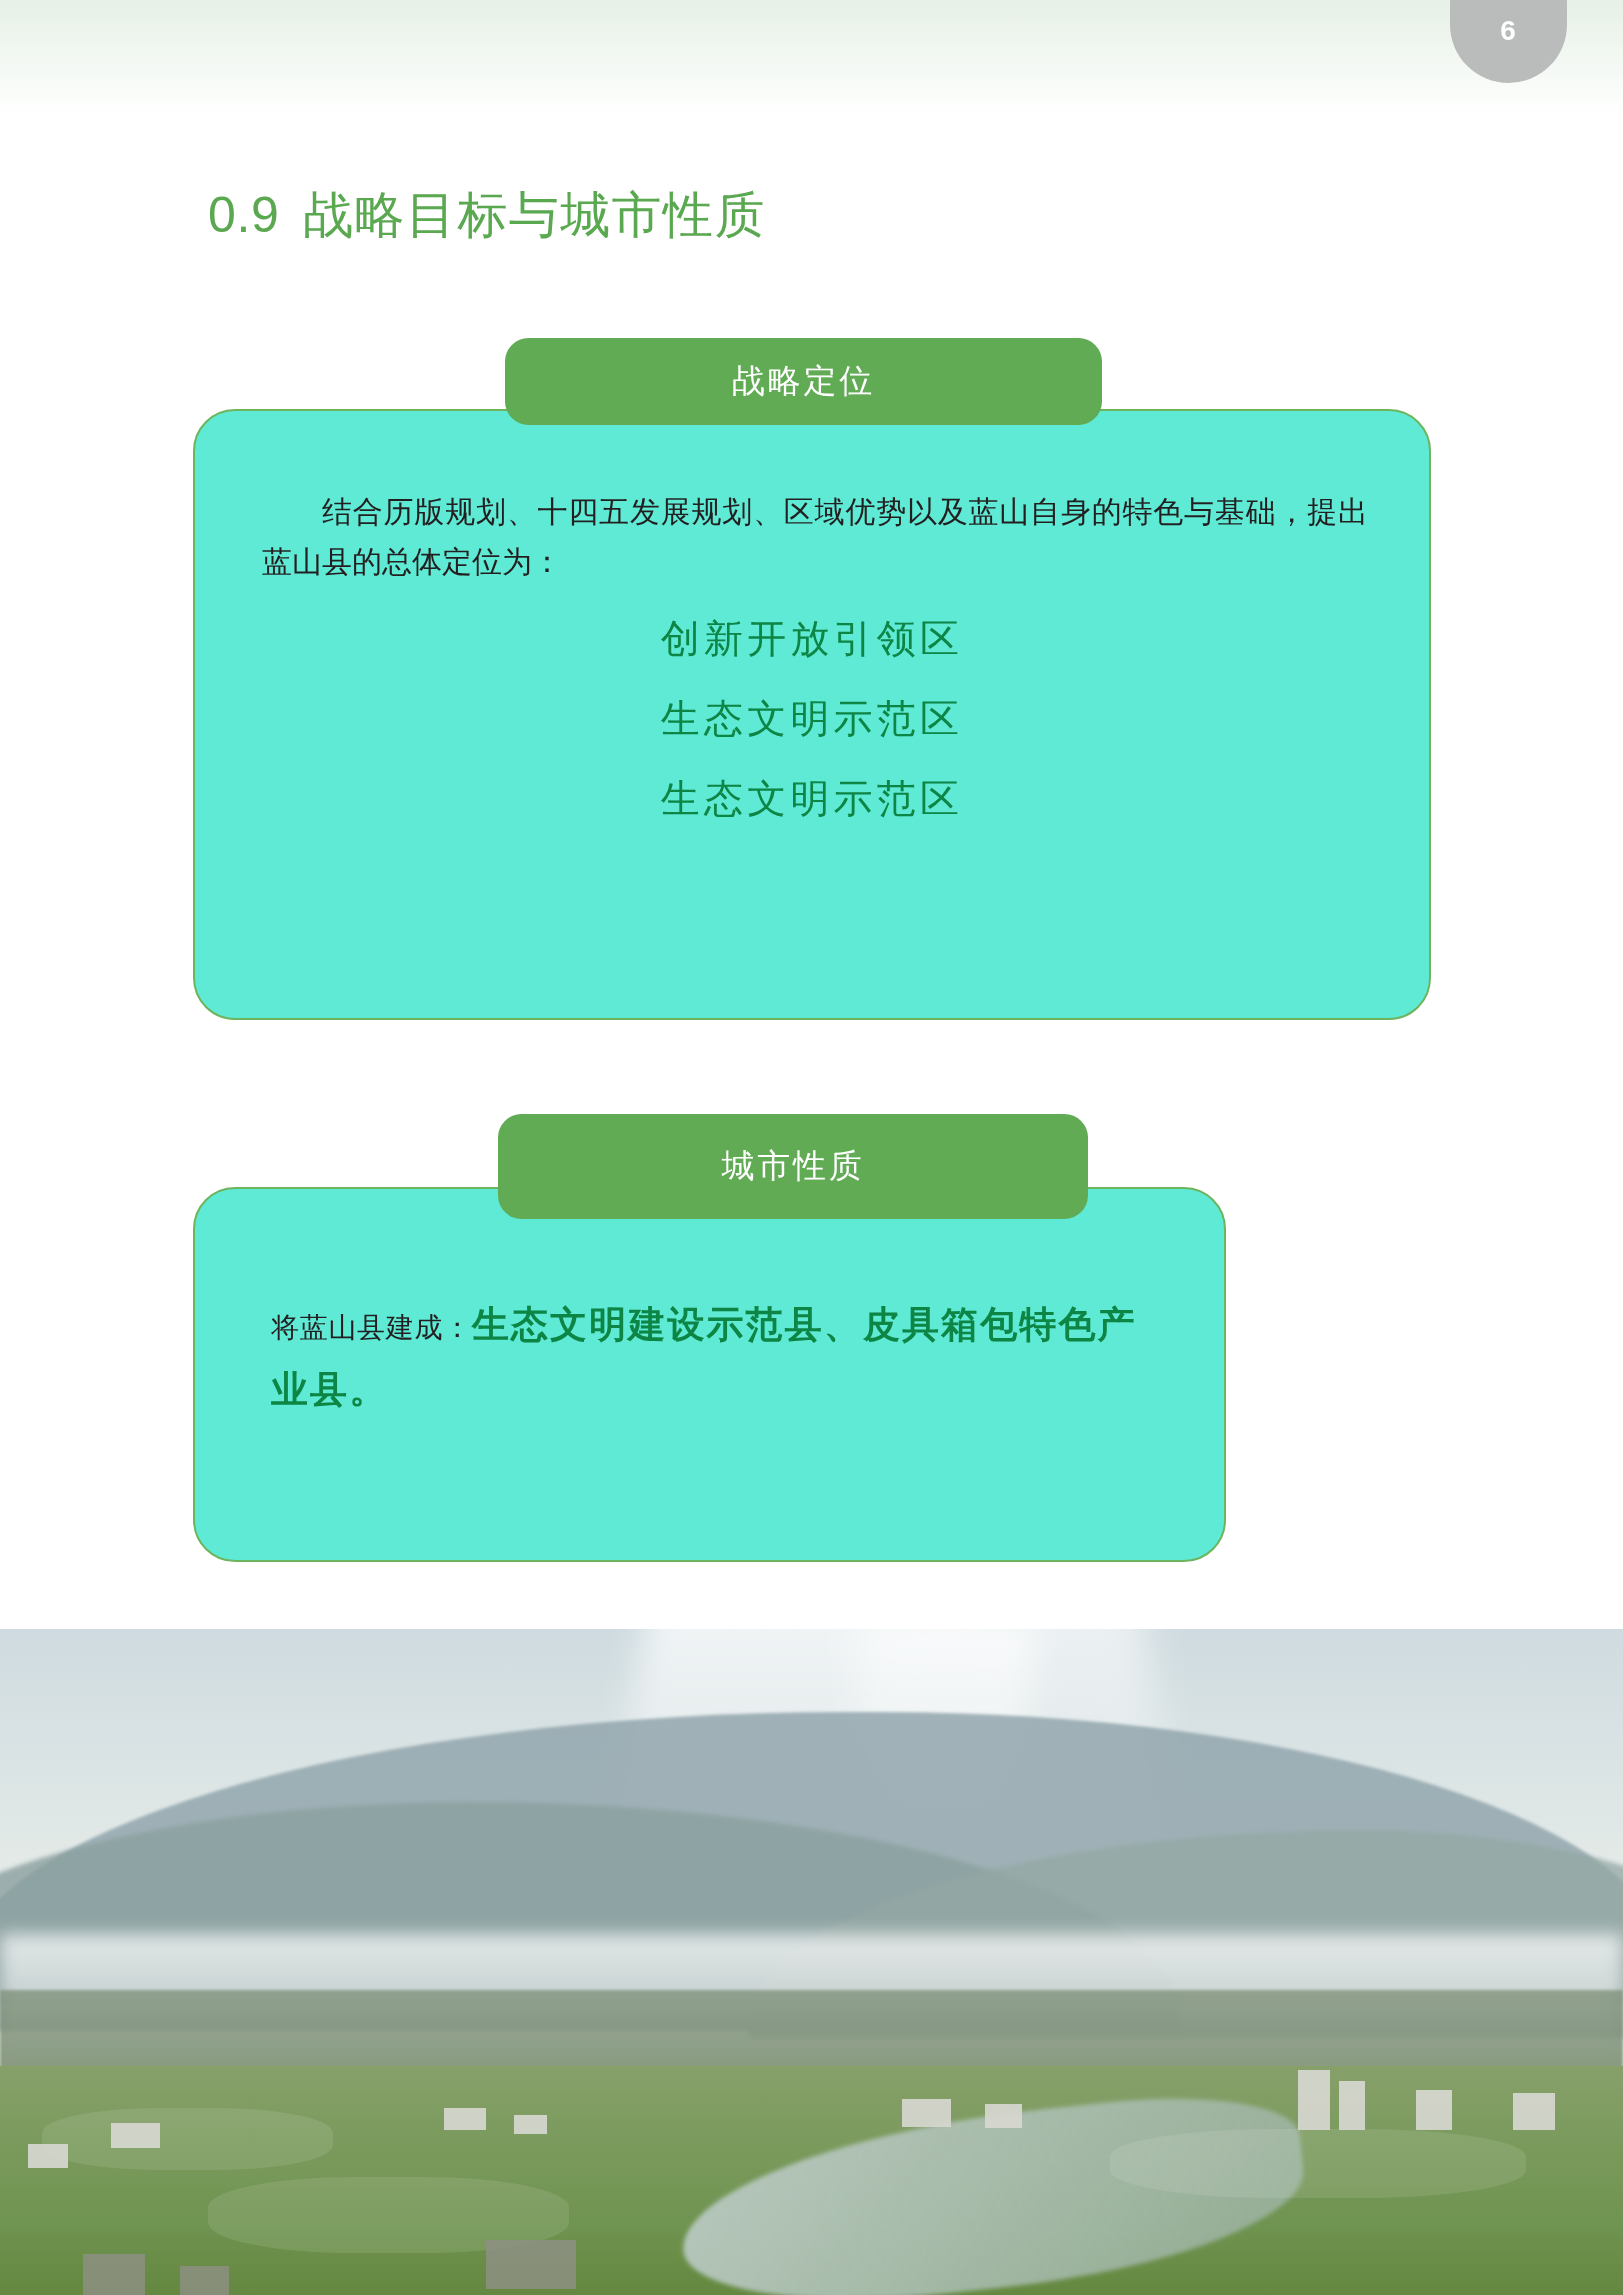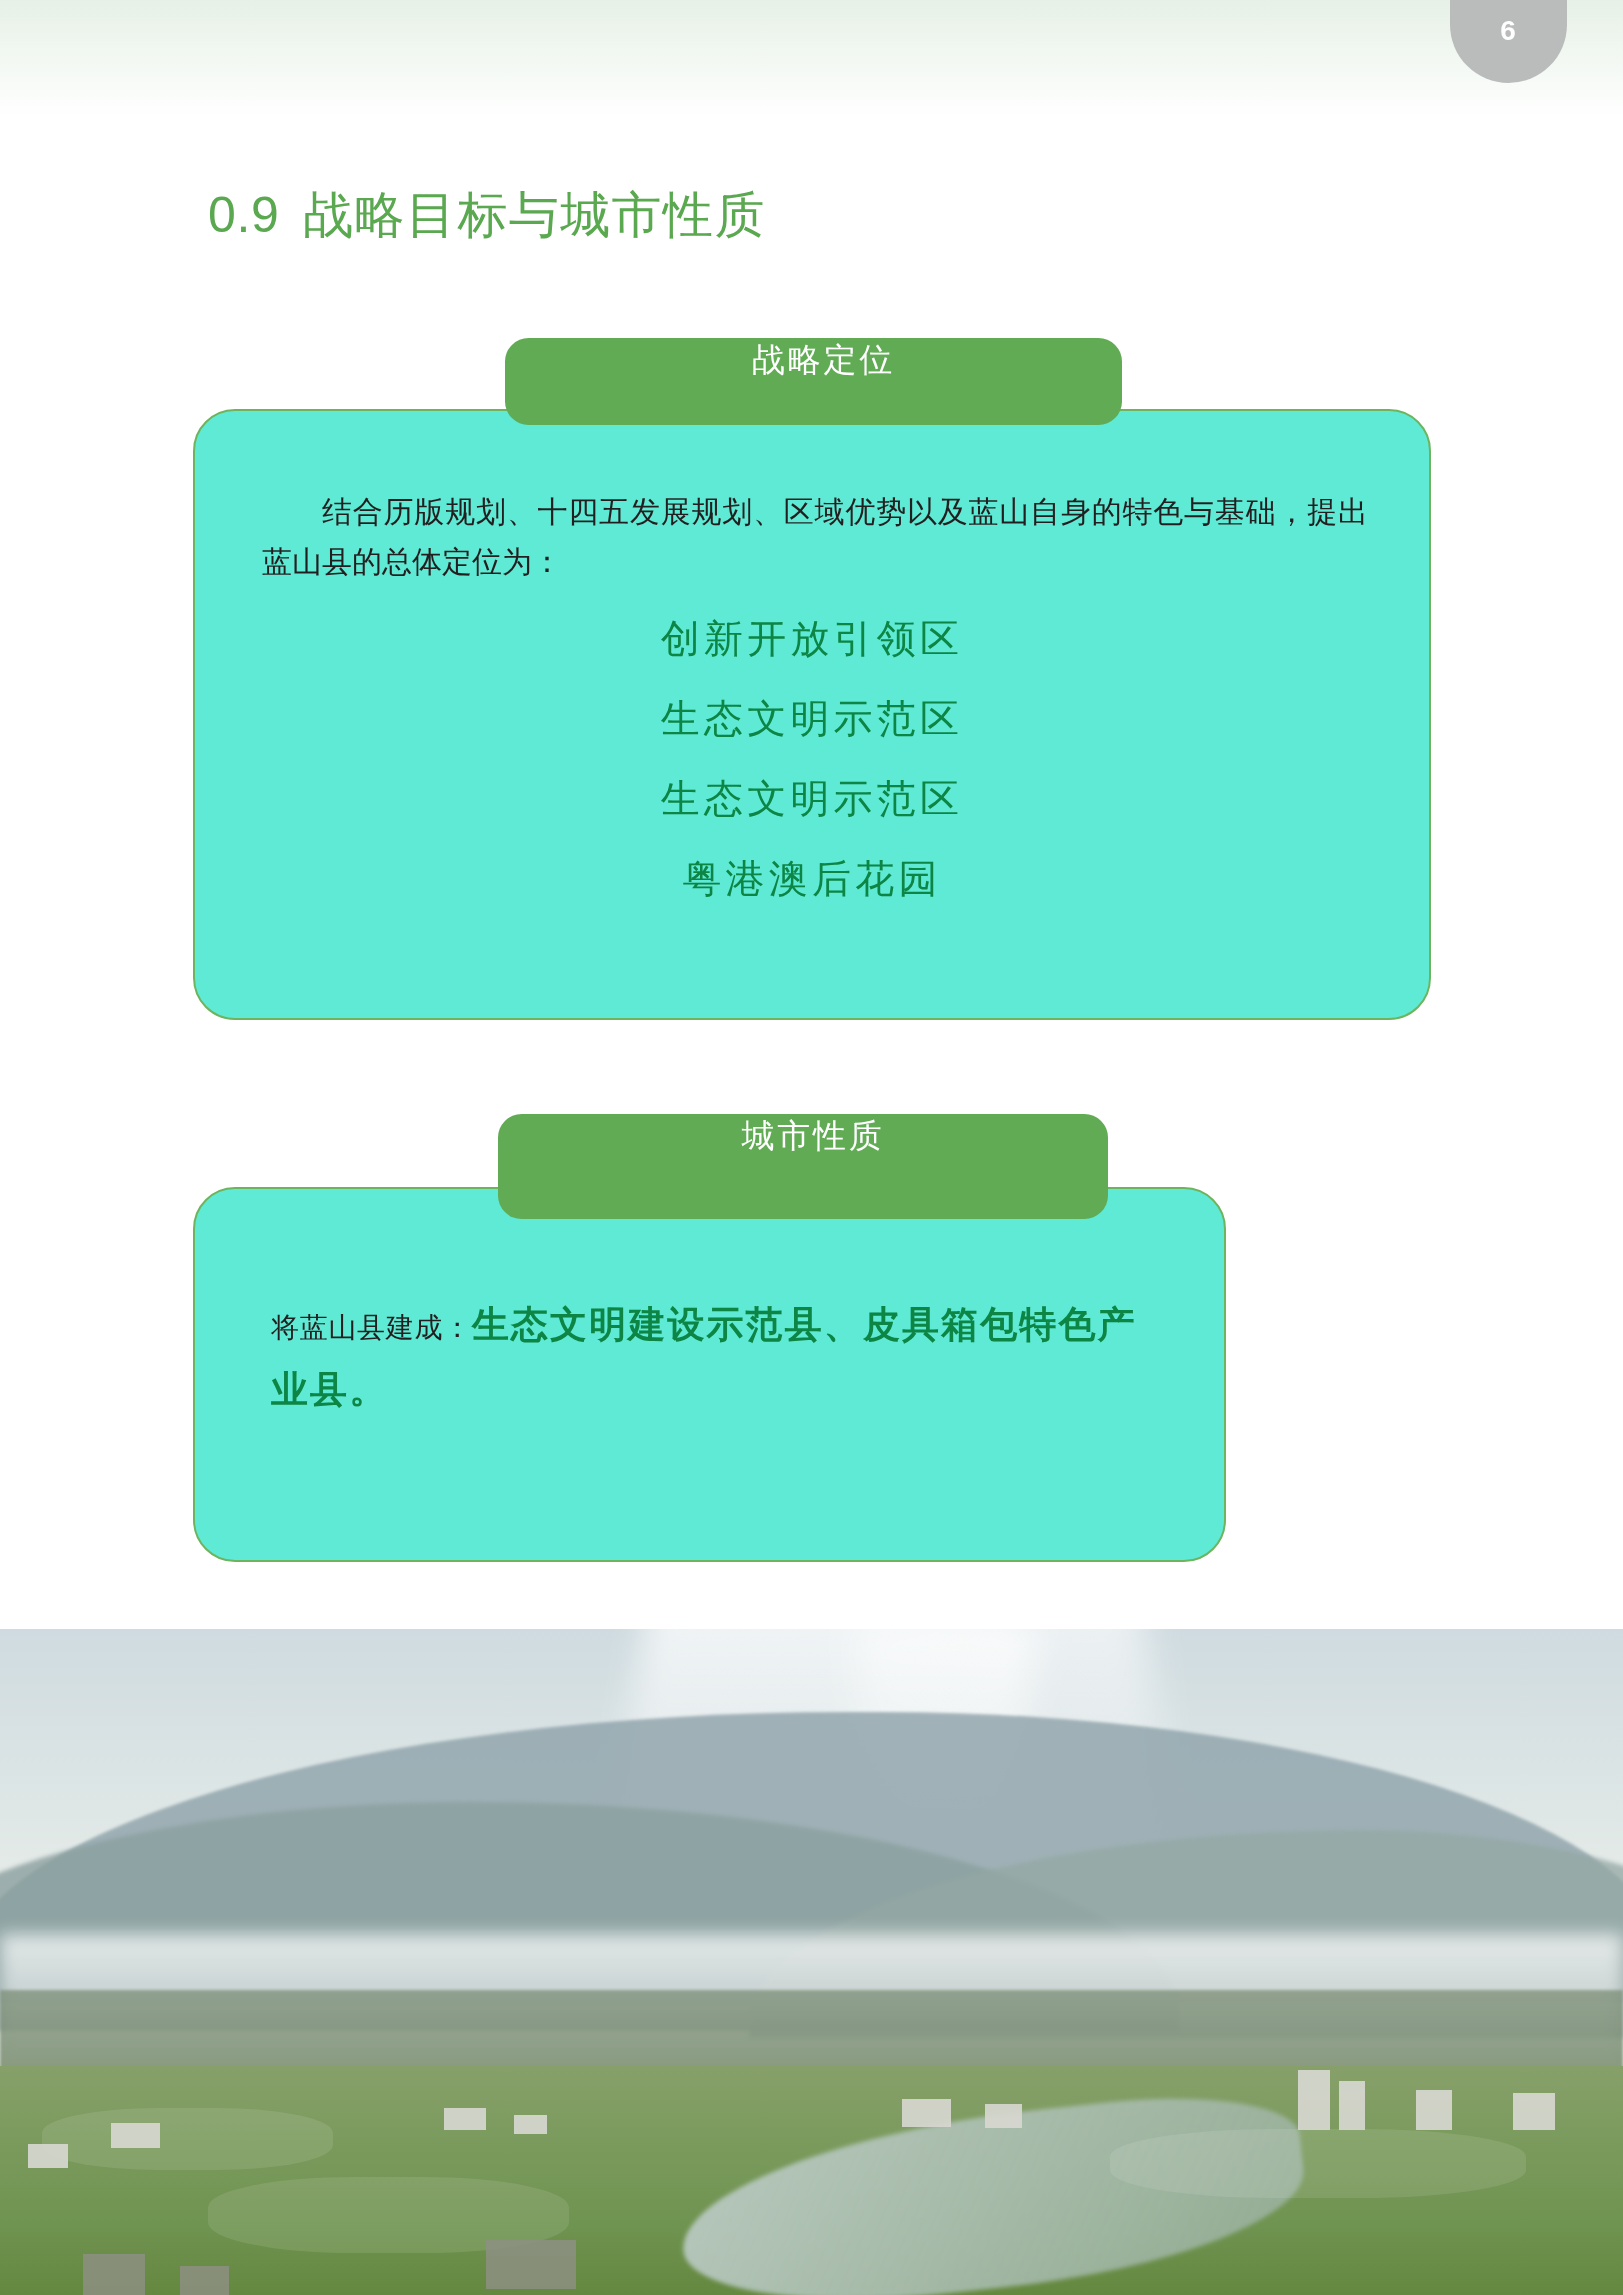--- a/index.html
+++ b/index.html
@@ -72,24 +72,23 @@
     border-radius: 42px;
     background: #5eead4;
     box-sizing: border-box;
     z-index: 2;
   }
   .card-tab {
     position: absolute;
     background: #61ab55;
     border-radius: 23.6px;
     display: flex;
-    align-items: flex-start;
+    align-items: center;
     justify-content: center;
     z-index: 4;
-    padding-left: 20px;
   }
   .card-tab span {
     color: #ffffff;
     font-size: 33px;
     letter-spacing: 2.8px;
   }
 
   
   #card-strategy {
     top: 409px;
@@ -295,21 +294,20 @@
 <div class="section-heading">
   <span class="num">0.9</span><span>战略目标与城市性质</span>
 </div>
 
 <div class="card" id="card-strategy">
   <div class="body-text">结合历版规划、十四五发展规划、区域优势以及蓝山自身的特色与基础，提出蓝山县的总体定位为：</div>
   <div class="positions">
     <div>创新开放引领区</div>
     <div>生态文明示范区</div>
     <div>生态文明示范区</div>
-    <div>粤港澳后花园</div>
   </div>
 </div>
 <div class="card-tab" id="tab-strategy">
   <span>战略定位</span>
 </div>
 
 <div class="card" id="card-nature">
   <div class="nature-body">
     <span class="nature-lead">将蓝山县建成：</span><span class="nature-strong">生态文明建设示范县、皮具箱包特色产业县。</span>
   </div>

